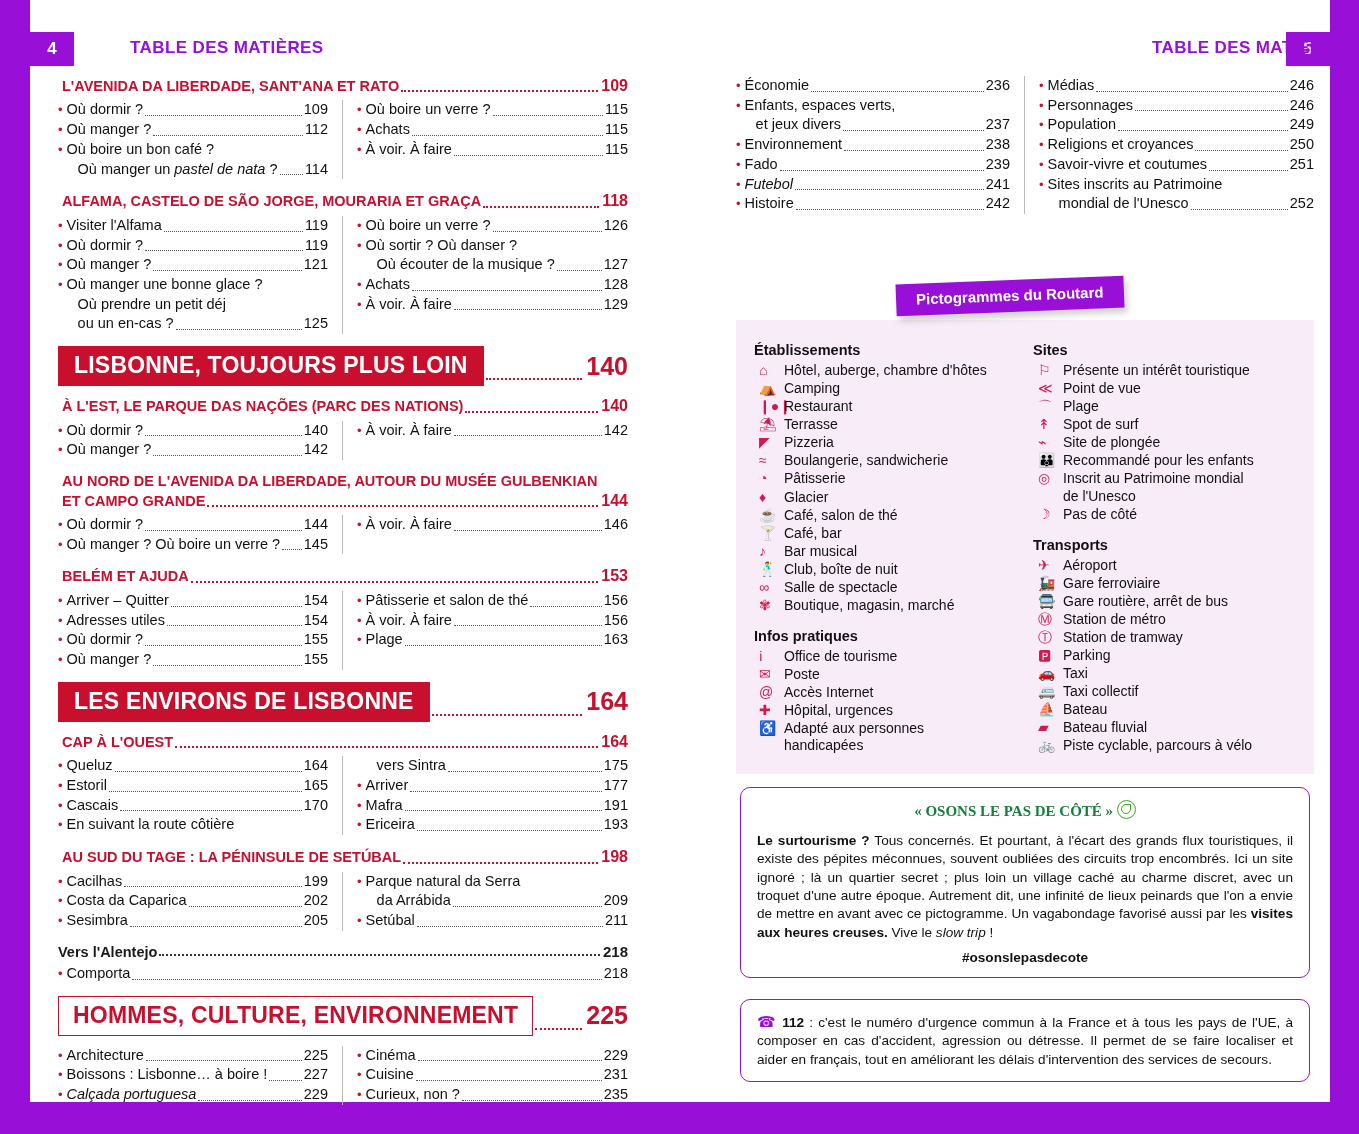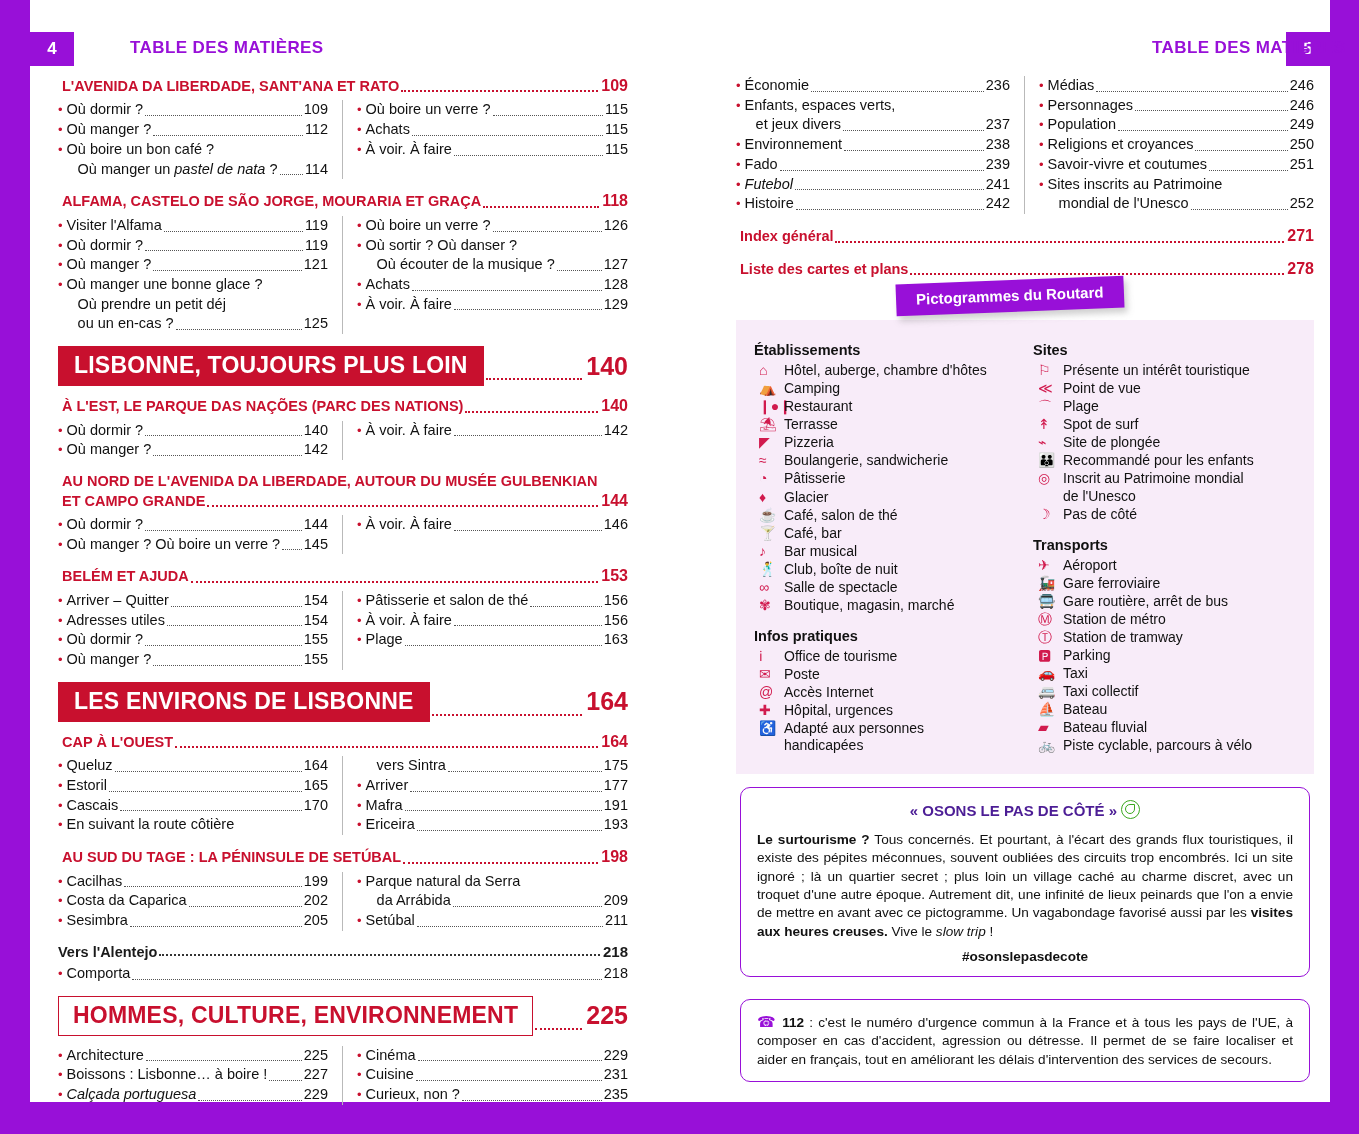--- a/index.html
+++ b/index.html
@@ -169,21 +169,21 @@
   .pbox{
     position:absolute;left:740px;width:570px;
     border:1.6px solid #9810d8;border-radius:10px;
     background:#fff;box-sizing:border-box;
     padding:12px 16px 12px 16px;
   }
   #osons-box{top:787px;}
   #urgence-box{top:999px;}
   .pbox-title{
     text-align:center;font-weight:bold;font-size:15px;
-    color:#4c1d95;margin-bottom:12px;
+    color:#15803d;margin-bottom:12px;font-family:Liberation Serif, serif;
   }
   .pbox-body{
     font-size:13.6px;line-height:1.35;color:#111;
     text-align:justify;
   }
   .pbox-body b{font-weight:bold;}
   .pbox-body i{font-style:italic;}
   .pbox-hash{
     text-align:center;font-weight:bold;font-size:13.6px;
     margin-top:8px;color:#111;
@@ -731,33 +731,20 @@
               <span class="label">Sites inscrits au Patrimoine</span>
               <span class="dots none"></span>
             </div>
             <div class="entry cont">
               <span class="bullet blank">•</span>
               <span class="label">mondial de l'Unesco</span>
               <span class="dots"></span>
               <span class="pg">252</span>
             </div>
           </div>
-        </div>
-      </div>
-    <div id="right-index-rows">
-        <div class="sec-title">
-          <span class="txt">Index général</span>
-          <span class="dots"></span>
-          <span class="pg">271</span>
-        </div>
-        <div style="height:8px"></div>
-        <div class="sec-title">
-          <span class="txt">Liste des cartes et plans</span>
-          <span class="dots"></span>
-          <span class="pg">278</span>
         </div>
       </div>
   </div>
 
   <div class="picto-wrap">
     <div class="picto-tab">Pictogrammes du Routard</div>
     <div class="picto-box">
       <div class="picto-cols">
         <div class="picto-col c1" id="picto-col-1">
             <div class="picto-head">Établissements</div>

